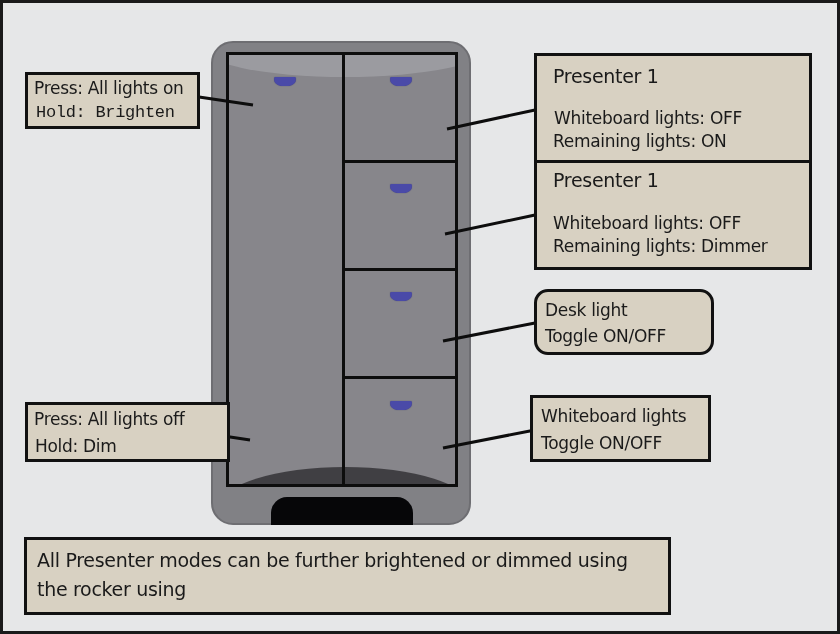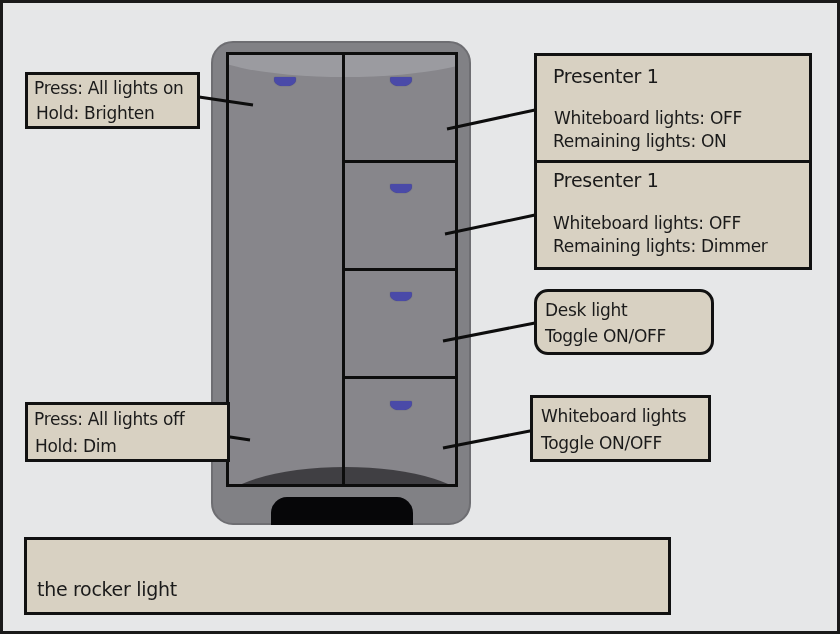--- a/index.html
+++ b/index.html
@@ -57,21 +57,21 @@
   <line x1="199" y1="97" x2="253" y2="105" stroke="#0d0d0d" stroke-width="3"></line>
   <line x1="447" y1="129" x2="535" y2="110" stroke="#0d0d0d" stroke-width="3"></line>
   <line x1="445" y1="234" x2="535" y2="215" stroke="#0d0d0d" stroke-width="3"></line>
   <line x1="443" y1="341" x2="535" y2="323" stroke="#0d0d0d" stroke-width="3"></line>
   <line x1="197" y1="432" x2="250" y2="440" stroke="#0d0d0d" stroke-width="3"></line>
   <line x1="443" y1="448" x2="535" y2="430" stroke="#0d0d0d" stroke-width="3"></line>
 </svg>
 
 <div class="box" style="left:25px;top:72px;width:175px;height:57px;">
   <div class="txt" style="left:6px;top:3px;font-size:17px;">Press: All lights on</div>
-  <div class="txt" style="left:8px;top:28px;font-size:17px;">Hold: Brighten</div>
+  <div class="txt" style="left:8px;top:28px;font-size:17px;font-family:Liberation Mono, monospace;">Hold: Brighten</div>
 </div>
 
 <div class="box" style="left:534px;top:53px;width:278px;height:113px;">
   <div class="txt" style="left:16px;top:9px;font-size:19px;">Presenter 1</div>
   <div class="txt" style="left:17px;top:52px;font-size:17px;">Whiteboard lights: OFF</div>
   <div class="txt" style="left:16px;top:75px;font-size:17px;">Remaining lights: ON</div>
 </div>
 
 <div class="box" style="left:534px;top:160px;width:278px;height:110px;">
   <div class="txt" style="left:16px;top:6px;font-size:19px;">Presenter 1</div>
@@ -88,14 +88,15 @@
   <div class="txt" style="left:8px;top:8px;font-size:17px;">Whiteboard lights</div>
   <div class="txt" style="left:8px;top:35px;font-size:17px;">Toggle ON/OFF</div>
 </div>
 
 <div class="box" style="left:25px;top:402px;width:205px;height:60px;">
   <div class="txt" style="left:6px;top:4px;font-size:17px;">Press: All lights off</div>
   <div class="txt" style="left:7px;top:31px;font-size:17px;">Hold: Dim</div>
 </div>
 
 <div class="box" style="left:24px;top:537px;width:647px;height:78px;">
-  <div class="txt" style="left:10px;top:38px;font-size:19px;">the rocker light</div>
+  <div class="txt" style="left:10px;top:9px;font-size:19px;">All Presenter modes can be further brightened or dimmed using</div>
+  <div class="txt" style="left:10px;top:38px;font-size:19px;">the rocker using</div>
 </div>
 
 </body></html>

